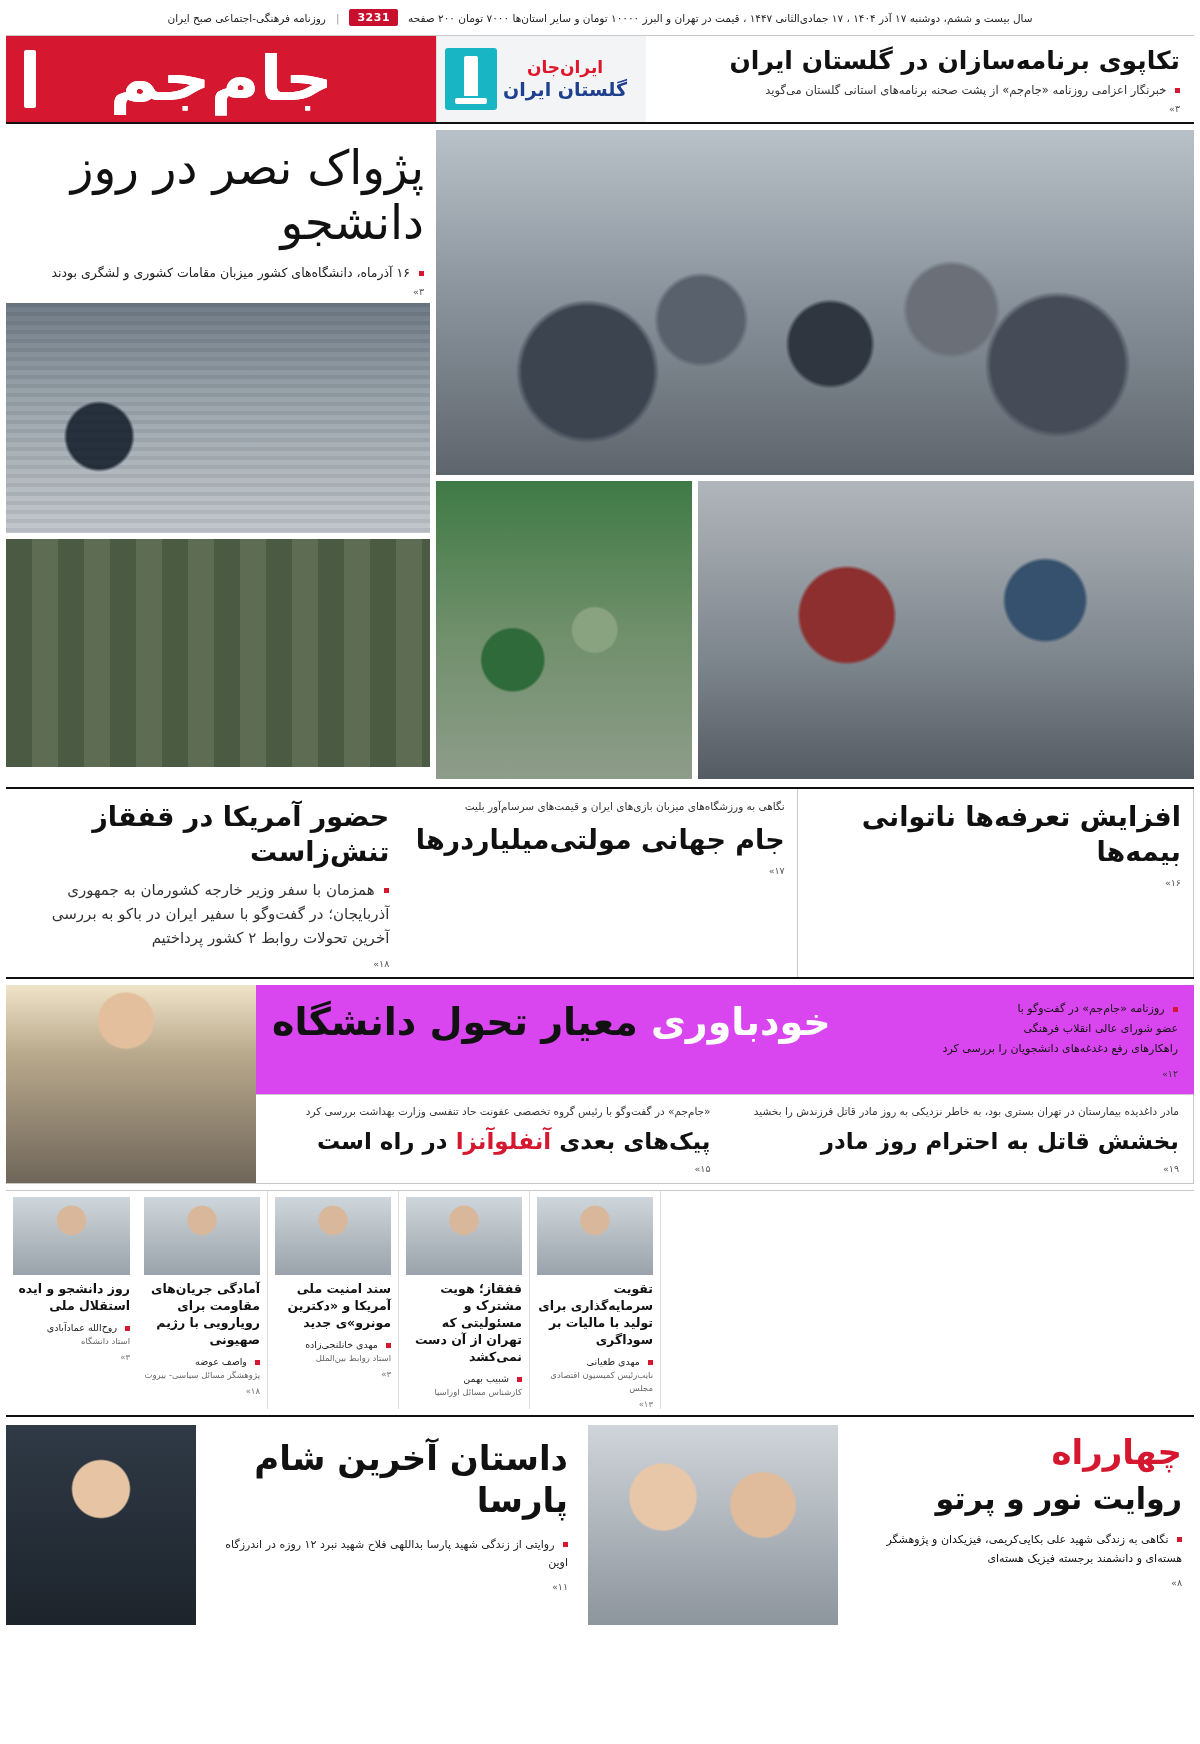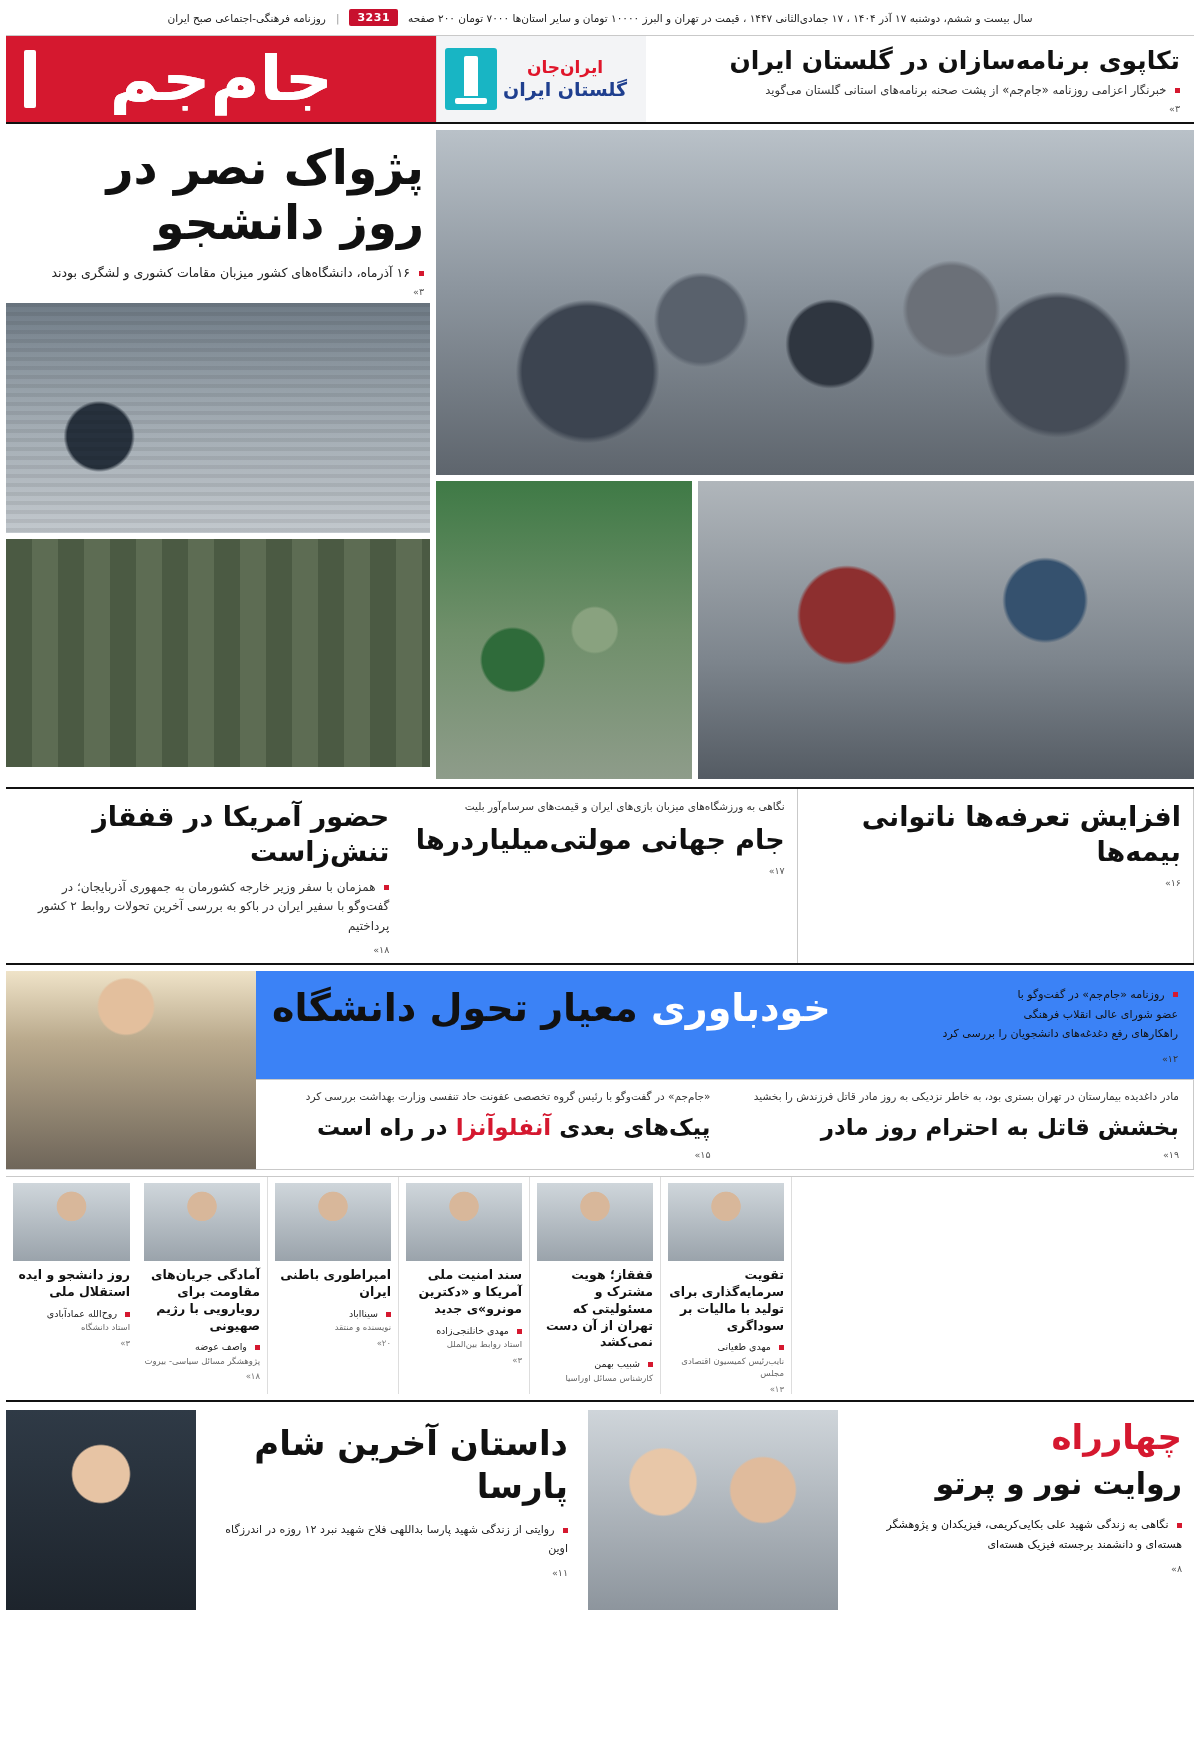--- a/index.html
+++ b/index.html
@@ -143,21 +143,21 @@
     display: flex;
     flex-direction: row-reverse;
     gap: 6px;
     margin-top: 6px;
   }
   .hero-left { width: 424px; display: flex; flex-direction: column; gap: 6px; }
   .hero-right { flex: 1; display: flex; flex-direction: column; gap: 6px; }
 
   .hero-title { padding: 10px 6px 0 6px; text-align: right; }
   .hero-title h1 {
-    font-size: 47px; font-weight: bold; line-height: 1.18; letter-spacing: -1px;
+    font-size: 47px; font-weight: normal; line-height: 1.18; letter-spacing: -1px;
   }
   .hero-title .sub { font-size: 12.5px; margin-top: 14px; color: #222; }
   .hero-title .pg { font-size: 9.5px; color: #555; margin-top: 6px; }
 
   .photo {
     background: #9aa3ab;
     position: relative;
     overflow: hidden;
   }
 
@@ -220,40 +220,40 @@
     border-bottom: 2px solid #111;
   }
   .band3 .col {
     flex: 1;
     padding: 10px 12px 8px 12px;
     text-align: right;
   }
   .band3 .col + .col { border-right: 1px solid #c9c9c9; }
   .band3 h3 { font-size: 27px; font-weight: bold; line-height: 1.3; }
   .band3 .dek { font-size: 10.5px; color: #333; margin-bottom: 7px; line-height: 1.5; }
-  .band3 .sub { font-size: 12px; color: #333; margin-top: 9px; line-height: 1.6; }
+  .band3 .sub { font-size: 15px; color: #333; margin-top: 9px; line-height: 1.6; }
   .band3 .pg { font-size: 9.5px; color: #555; margin-top: 8px; }
 
   
   .feature {
     display: flex;
     flex-direction: row-reverse;
     margin-top: 6px;
     border-bottom: 1px solid #c9c9c9;
   }
   .feature-photo {
     width: 250px;
     background:
       radial-gradient(circle at 48% 18%, #e3bf9d 0 13%, transparent 14%),
       linear-gradient(180deg, #efe3c8 0%, #b9a98c 35%, #6f665a 100%);
     position: relative;
   }
   .feature-body { flex: 1; }
   .feature-yellow {
-    background: #3b82f6;
+    background: #d946ef;
     padding: 14px 16px 12px 16px;
     display: flex;
     flex-direction: row-reverse;
     gap: 16px;
     align-items: flex-start;
   }
   .feature-yellow h2 {
     font-size: 38px; font-weight: bold; line-height: 1.25; white-space: nowrap;
   }
   .feature-yellow h2 .white { color: #fff; }
@@ -452,30 +452,20 @@
       <div class="ttl">آمادگی جریان‌های مقاومت برای رویارویی با رژیم صهیونی</div>
       <div class="byline">
         <span class="bullet"></span>
         <span>واصف عوضه</span>
       </div>
       <div class="role">پژوهشگر مسائل سیاسی- بیروت</div>
       <div class="pg">۱۸»</div>
     </div>
     <div class="item">
       <div class="thumb ph-portrait"></div>
-      <div class="ttl">امپراطوری باطنی ایران</div>
-      <div class="byline">
-        <span class="bullet"></span>
-        <span>سینا‌اباد</span>
-      </div>
-      <div class="role">نویسنده و منتقد</div>
-      <div class="pg">۲۰»</div>
-    </div>
-    <div class="item">
-      <div class="thumb ph-portrait"></div>
       <div class="ttl">سند امنیت ملی آمریکا و «دکترین مونرو»ی جدید</div>
       <div class="byline">
         <span class="bullet"></span>
         <span>مهدی خانلنجی‌زاده</span>
       </div>
       <div class="role">استاد روابط بین‌الملل</div>
       <div class="pg">۳»</div>
     </div>
     <div class="item">
       <div class="thumb ph-portrait"></div>

